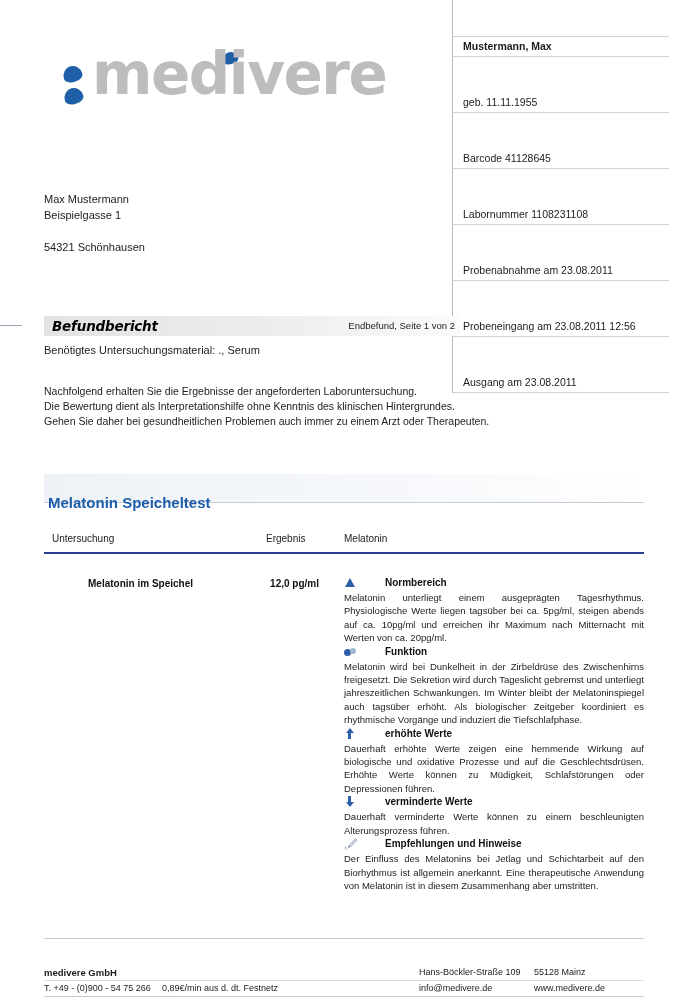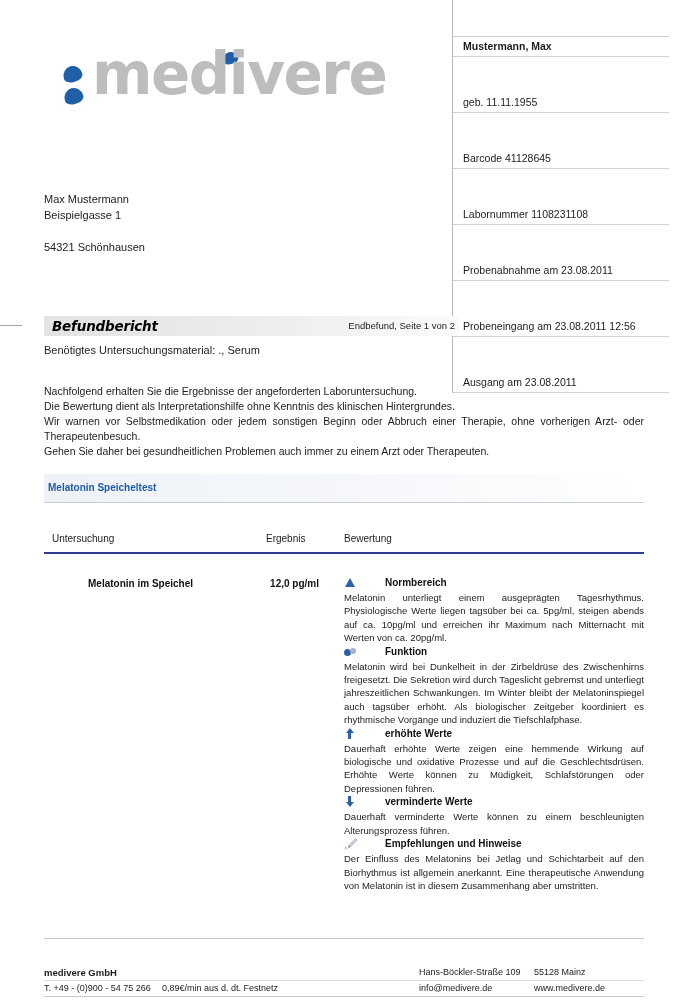--- a/index.html
+++ b/index.html
@@ -159,22 +159,22 @@
     left: 44px;
     top: 474px;
     width: 600px;
     height: 28px;
     background: linear-gradient(to right, #eef2f7 0%, #f6f8fb 60%, #ffffff 100%);
     border-bottom: 1px solid #c6cdd6;
   }
   .section-title {
     position: absolute;
     left: 4px;
-    top: 8px;
-    font-size: 10px;
+    top: 20px;
+    font-size: 15px;
     font-weight: bold;
     color: #1d5cab;
   }
 
   
   .col-headers {
     position: absolute;
     left: 44px;
     top: 533px;
     width: 600px;
@@ -376,32 +376,31 @@
 
   <div class="report-bar">
     <span class="title">Befundbericht</span>
     <span class="pageinfo">Endbefund, Seite 1 von 2</span>
   </div>
   <div class="material">Benötigtes Untersuchungsmaterial: ., Serum</div>
 
   <div class="intro">
     <div>Nachfolgend erhalten Sie die Ergebnisse der angeforderten Laboruntersuchung.</div>
     <div>Die Bewertung dient als Interpretationshilfe ohne Kenntnis des klinischen Hintergrundes.</div>
-    <div class="justified">Wir warnen vor Selbstmedikation oder jedem sonstigen Beginn oder Abbruch einer Therapie, ohne vorherigen Arzt- oder Therapeutenbesuch.</div>
     <div>Gehen Sie daher bei gesundheitlichen Problemen auch immer zu einem Arzt oder Therapeuten.</div>
   </div>
 
   <div class="section-title-wrap">
     <span class="section-title">Melatonin Speicheltest</span>
   </div>
 
   <div class="col-headers">
     <span class="c-untersuchung">Untersuchung</span>
     <span class="c-ergebnis">Ergebnis</span>
-    <span class="c-bewertung">Bewertung</span>
+    <span class="c-bewertung">Melatonin</span>
   </div>
   <div class="header-rule"></div>
 
   <div class="result-row">
     <span class="result-name">Melatonin im Speichel</span>
     <span class="result-value">12,0 pg/ml</span>
 
     <div class="result-eval">
 
       <div class="eval-block">

